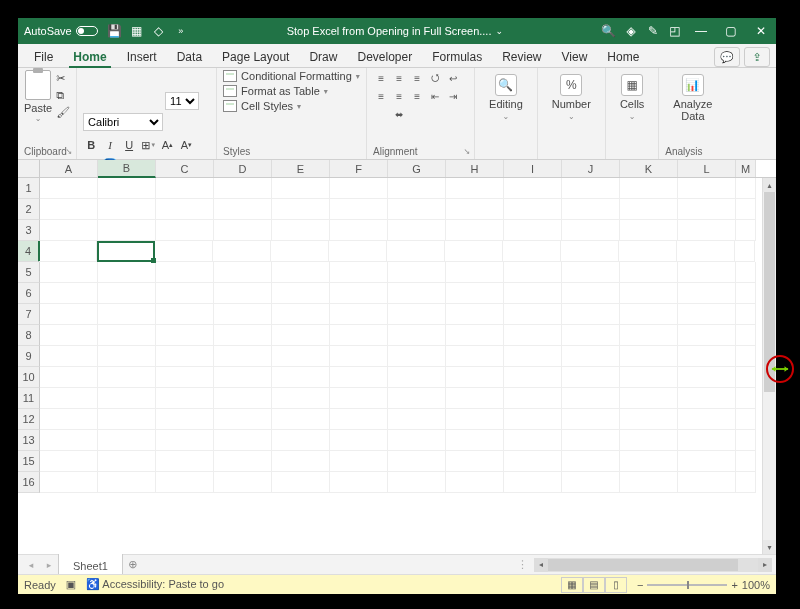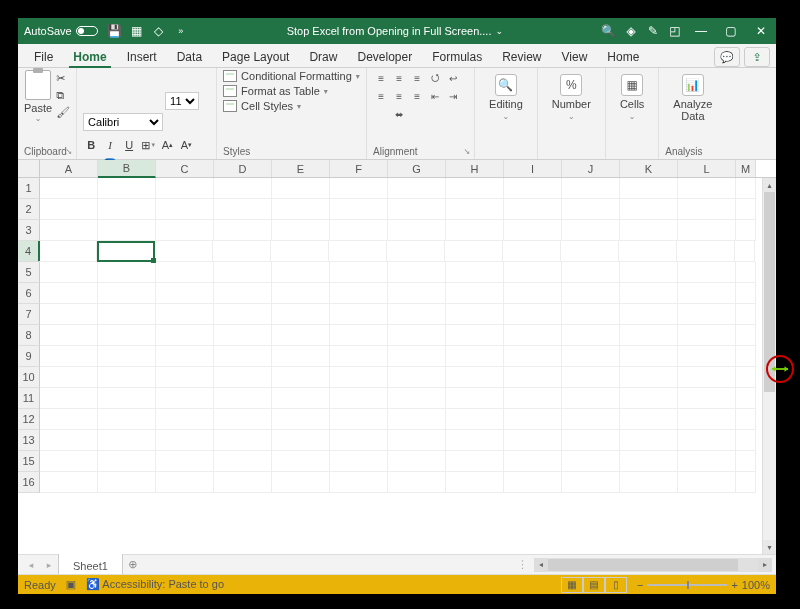--- a/index.html
+++ b/index.html
@@ -73,21 +73,21 @@
   .sheetbar { height: 20px; background: #f3f3f3; border-top: 1px solid #ddd; display: flex; align-items: center; font-size: 11px; color: #555; padding: 0 4px;}
   .sheetbar .nav { width: 18px; text-align: center; color: #aaa; font-size: 9px;}
   .sheet-tab { padding: 8px 14px; background: #fff; border: 1px solid #ccc; border-bottom: none; margin-bottom: -1px;}
   .addsheet { width: 20px; height: 16px; display:flex;align-items:center;justify-content:center; color:#888;}
   .hscroll-area { flex: 1; display: flex; align-items: center; justify-content: flex-end; gap: 0; }
   .hscroll { height: 14px; background: #e8e8e8; display: flex; align-items: center;}
   .hscroll .arr { width: 14px; height: 14px; display:flex;align-items:center;justify-content:center;font-size:8px;color:#666;background:#ddd;}
   .hscroll .track { width: 210px; height: 14px; background: #e0e0e0; position: relative;}
   .hscroll .track .thumb { position:absolute; left:0; top:1px; bottom:1px; width:190px; background:#cfcfcf;}
   
-  .status { height: 20px; background: #eab308; border-top: 1px solid #ddd; display: flex; align-items: center; font-size: 11px; color: #555; padding: 0 6px; gap: 10px;}
+  .status { height: 20px; background: #fef9c3; border-top: 1px solid #ddd; display: flex; align-items: center; font-size: 11px; color: #555; padding: 0 6px; gap: 10px;}
   .status .views { margin-left: auto; display: flex; gap: 0;}
   .status .views .v { width: 22px; height: 16px; border: 1px solid #ccc; display:flex;align-items:center;justify-content:center;font-size:10px;}
   .zoom { display: flex; align-items: center; gap: 4px;}
   .zoom .slider { width: 80px; height: 2px; background: #bbb; position: relative;}
   .zoom .slider::after { content:""; position:absolute; left:50%; top:-3px; width:2px; height:8px; background:#888;}
   
   .callout { position: absolute; right: 6px; top: 355px; width: 28px; height: 28px; border: 2px solid #c00; border-radius: 50%; display:flex;align-items:center;justify-content:center; z-index:50;}
   .callout svg { width: 18px; height: 12px; }
   .gridline-space { position: relative; flex:1; overflow:hidden;}
 </style>

